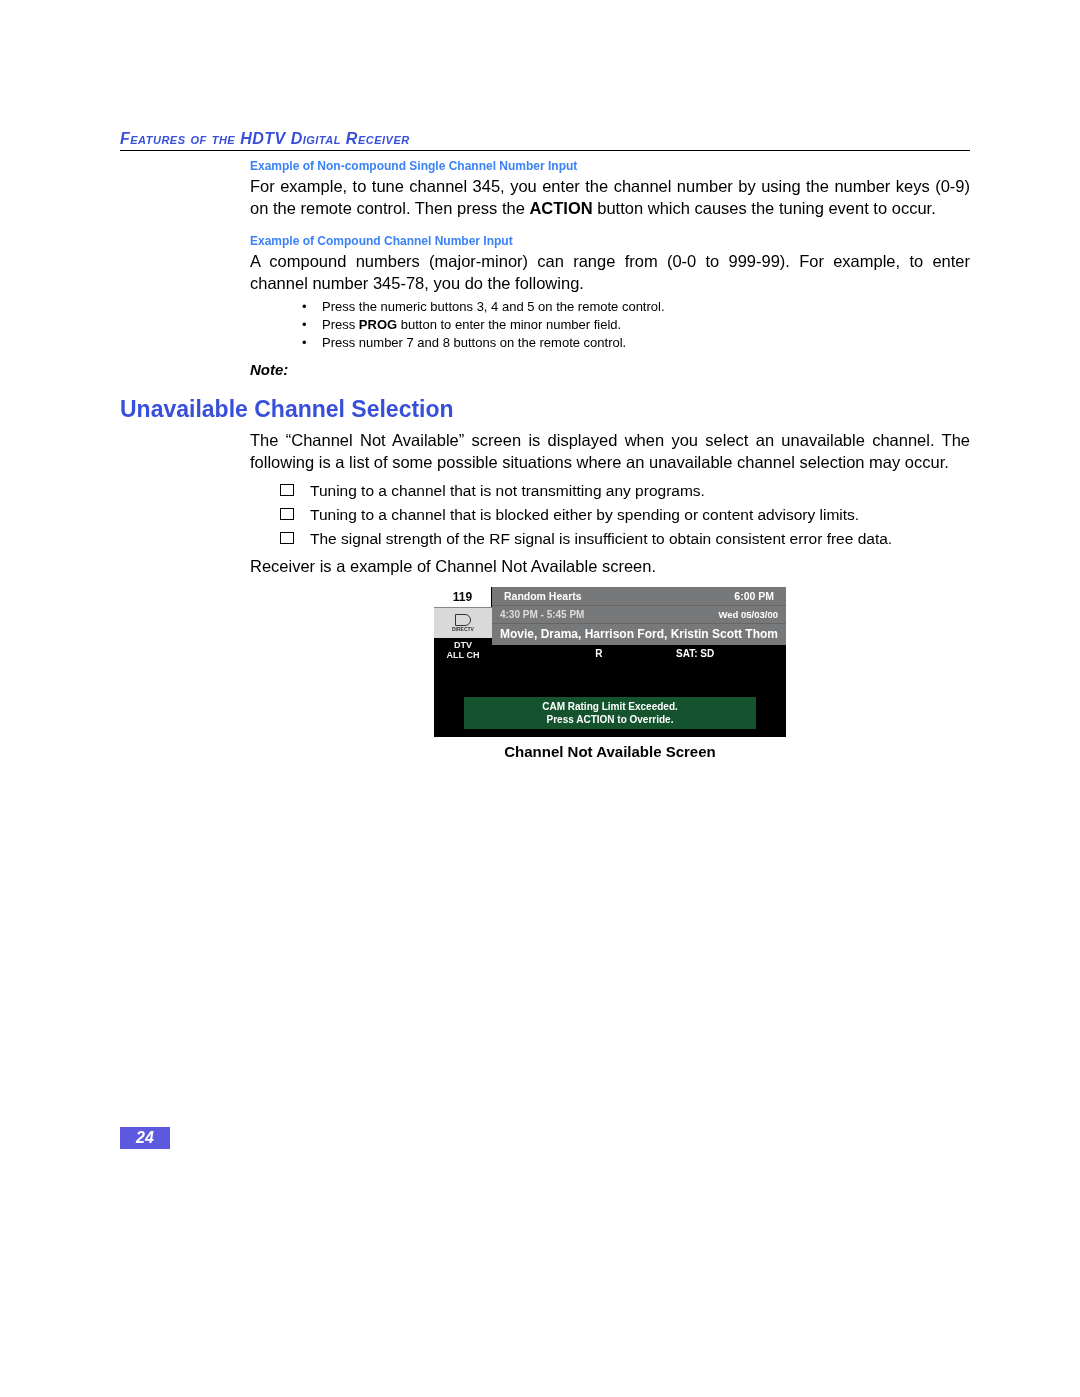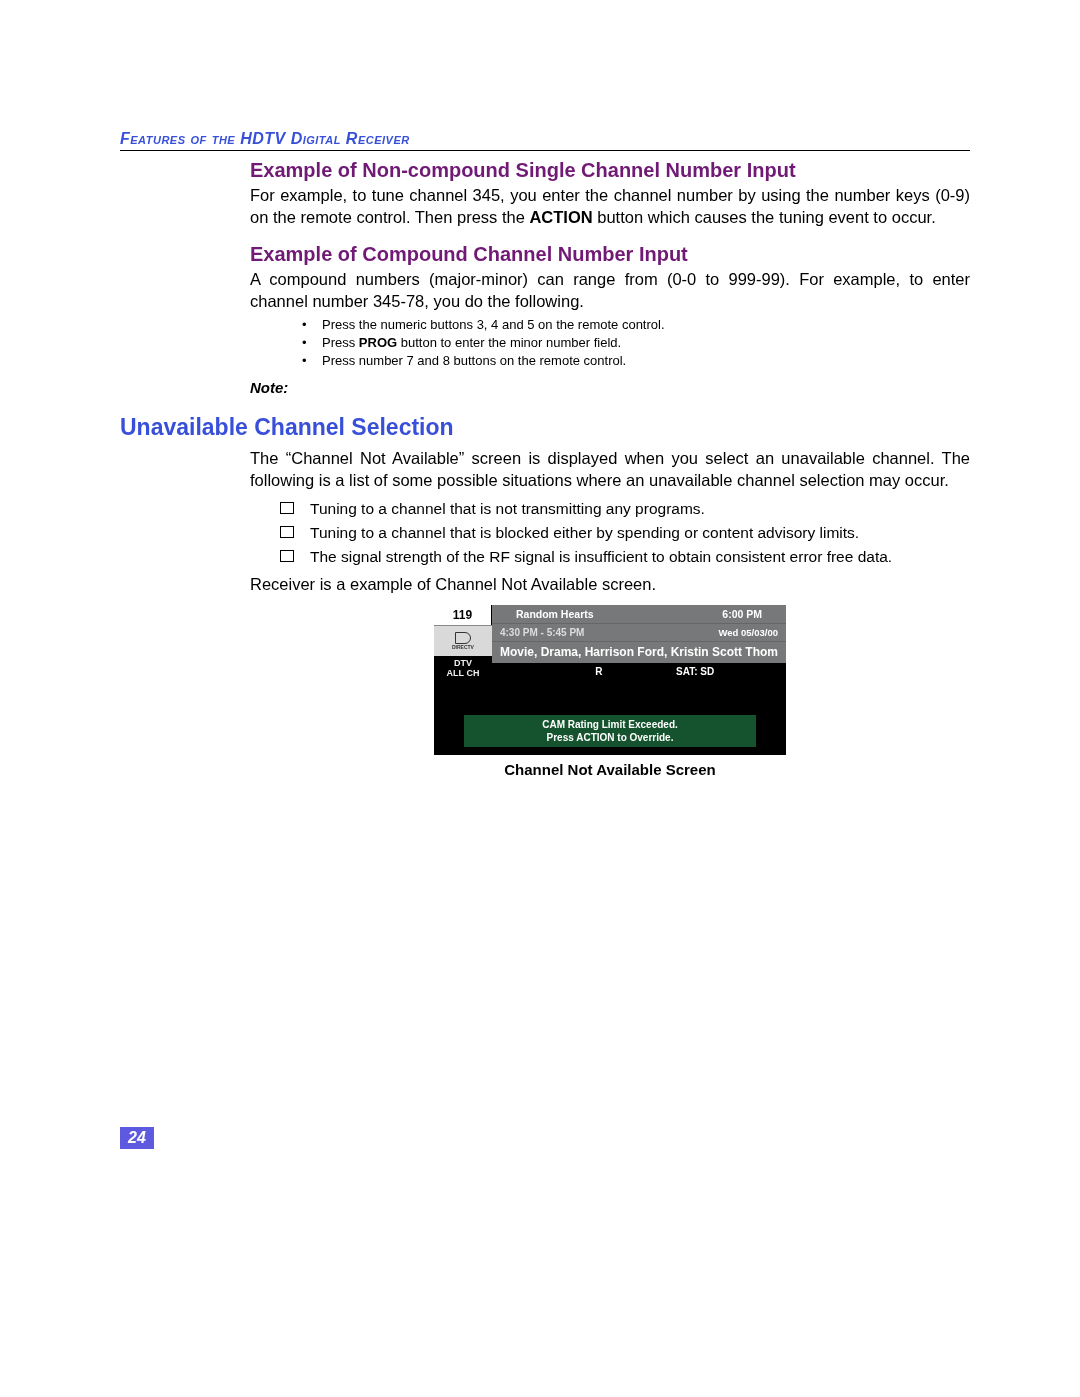--- a/index.html
+++ b/index.html
@@ -23,22 +23,22 @@
     letter-spacing: 0.5px;
     border-bottom: 1.5px solid #000;
     padding-bottom: 2px;
     margin-bottom: 8px;
   }
   .content {
     margin-left: 130px;
   }
   .sub-heading {
     font-weight: bold;
-    font-size: 20px;
-    color: #701a75;
+    font-size: 12px;
+    color: #3b82f6;
     margin-top: 3px;
     margin-bottom: 2px;
   }
   .body-text {
     font-size: 16.5px;
     color: #000;
     line-height: 1.35;
     text-align: justify;
     margin-bottom: 14px;
   }
@@ -168,21 +168,21 @@
     color: #eee;
     font-size: 9px;
     padding: 0 0 3px 0;
   }
   .screen-right {
     flex: 1;
   }
   .row1 {
     background: #777879;
     display: flex;
-    padding: 3px 24px;
+    padding: 3px 12px;
     font-size: 10.5px;
   }
   .row1 .title { flex: 1; }
   .row1 .time { }
   .row2 {
     background: #777879;
     border-top: 1px solid #666;
     display: flex;
     padding: 3px 8px;
     font-size: 10px;
@@ -226,21 +226,21 @@
   }
   .page-num {
     position: absolute;
     left: 120px;
     bottom: 248px;
     background: #5d5ae0;
     color: #fff;
     font-weight: bold;
     font-style: italic;
     font-size: 16px;
-    padding: 2px 8px;
+    padding: 2px 16px;
   }
 </style>
 </head>
 <body>
 
 <div class="page">
   <div class="section-header">Features of the HDTV Digital Receiver</div>
 
   <div class="content">
     <div class="sub-heading">Example of Non-compound Single Channel Number Input</div>

